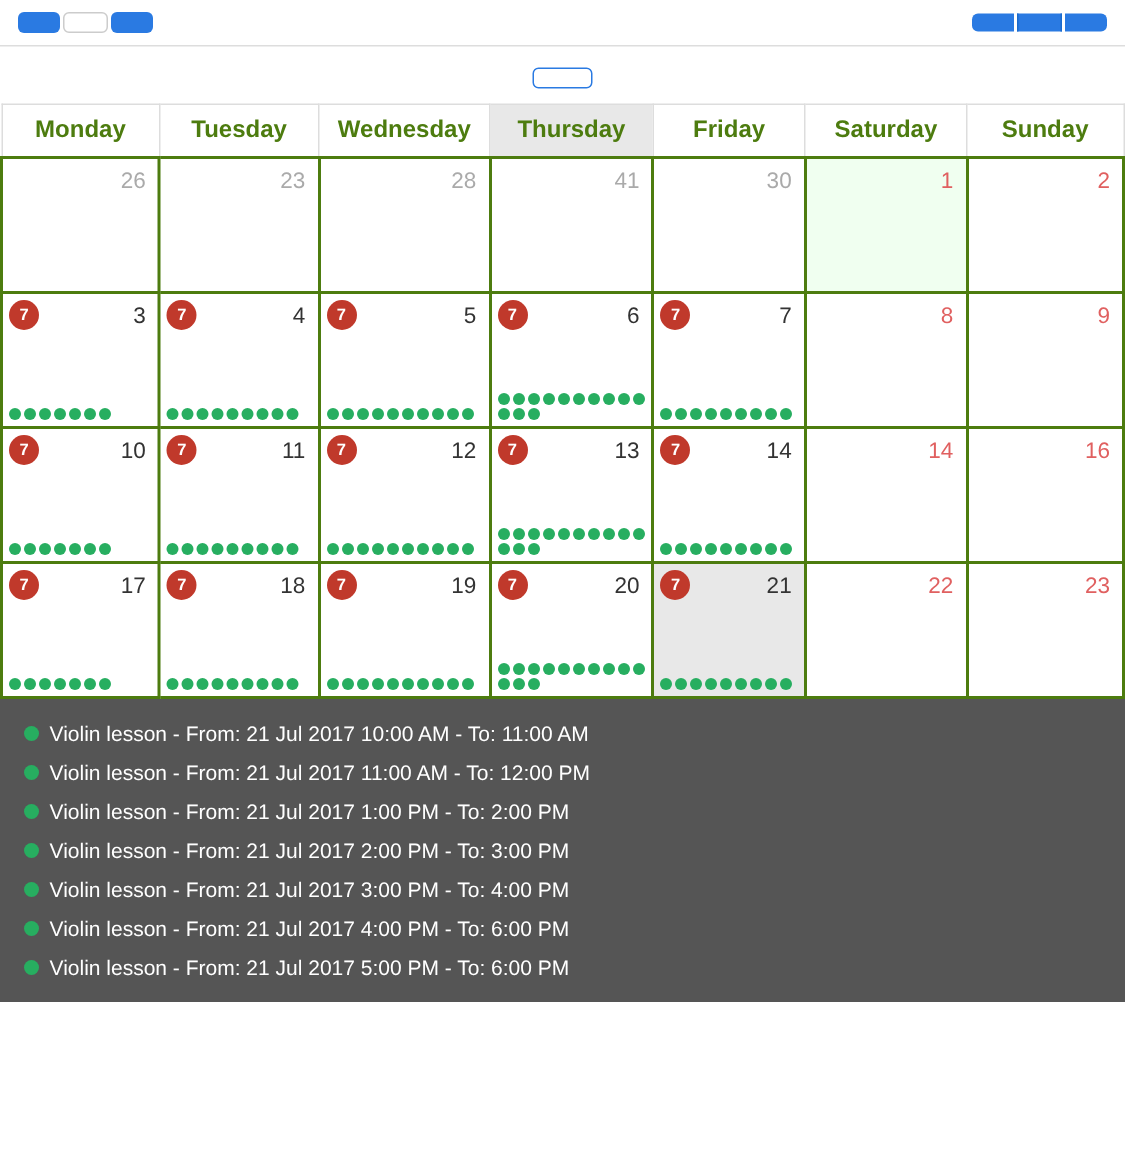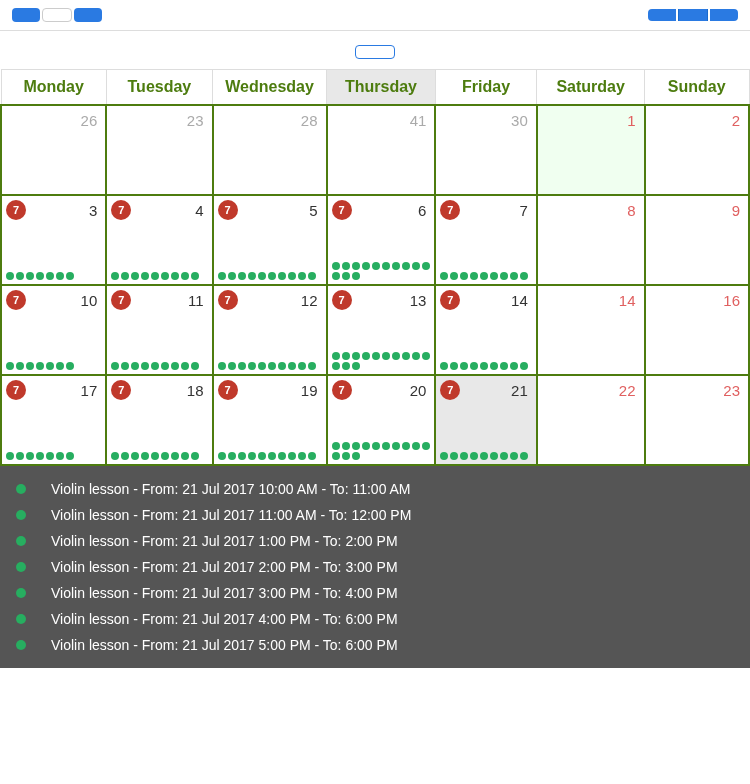--- a/index.html
+++ b/index.html
@@ -121,21 +121,21 @@
 
     
     .event-panel {
       background: #555;
       padding: 10px 16px;
       color: #fff;
     }
     .event-item {
       display: flex;
       align-items: center;
-      gap: 25px;
+      gap: 7px;
       padding: 5px 0;
       font-size: 14px;
       color: #fff;
     }
     .event-dot {
       width: 10px;
       height: 10px;
       background: #27ae60;
       border-radius: 50%;
       flex-shrink: 0;

